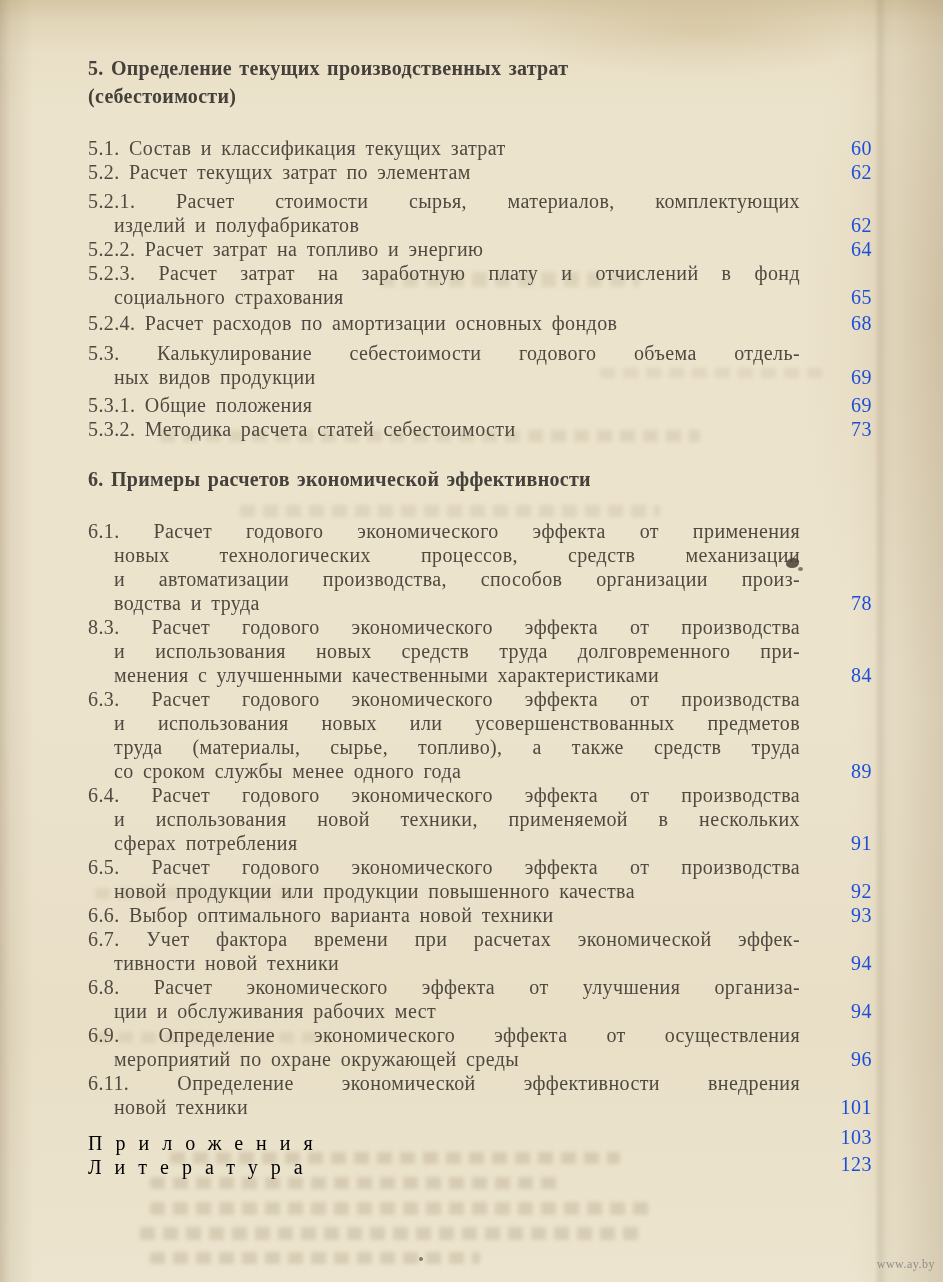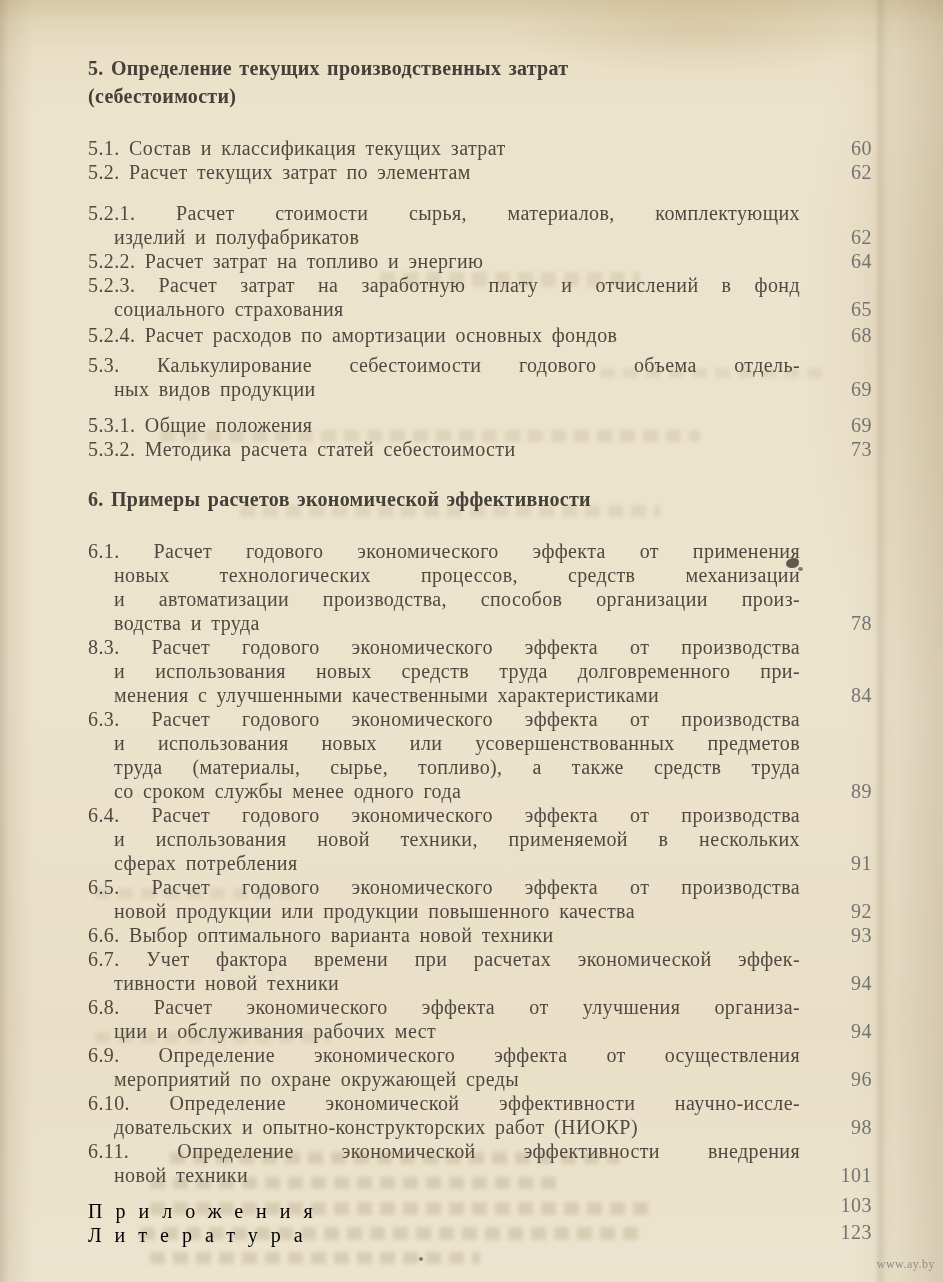--- a/index.html
+++ b/index.html
@@ -23,27 +23,27 @@
   }
   .sec2{margin-top:24px;}
   .sec2 .heading{}
   .entry{position:relative;margin:0;}
   .etext{margin-right:72px;font-size:20px;line-height:24px;word-spacing:4px;letter-spacing:.4px;}
   .line{text-align:justify;}
   .line.fill{text-align-last:justify;}
   .line.cont{padding-left:26px;}
   .pg{
     position:absolute;right:0;bottom:0;width:64px;text-align:right;
-    font-size:20px;line-height:24px;color:#737373;letter-spacing:.5px;
+    font-size:20px;line-height:24px;color:#1d4ed8;letter-spacing:.5px;
   }
   
-  [data-section="0"] .entry:nth-child(3){margin-top:17px;}
+  [data-section="0"] .entry:nth-child(3){margin-top:5px;}
   [data-section="0"] .entry:nth-child(6){margin-top:2px;}
   [data-section="0"] .entry:nth-child(7){margin-top:6px;}
-  [data-section="0"] .entry:nth-child(8){margin-top:12px;}
+  [data-section="0"] .entry:nth-child(8){margin-top:4px;}
   .backmatter{margin-top:12px;}
   .bm-row{position:relative;height:24px;}
   .bm-label{font-size:20px;line-height:24px;letter-spacing:13px;color:#000000;}
   .bm-row .pg{bottom:auto;top:-6px;}
   .bm-row.r2 .pg{top:-3px;font-family:Liberation Serif, serif;}
   
   .ghost{
     position:absolute;border-radius:2px;filter:blur(2.2px);opacity:.42;pointer-events:none;
     background:repeating-linear-gradient(90deg, rgba(150,131,98,.55) 0 15px, rgba(150,131,98,0) 15px 23px);
   }
@@ -213,27 +213,20 @@
         </div>
         <div class="entry">
           <div class="etext">
             <div class="line fill">6.9. Определение экономического эффекта от осуществления</div>
             <div class="line cont">мероприятий по охране окружающей среды</div>
           </div>
           <div class="pg">96</div>
         </div>
         <div class="entry">
           <div class="etext">
-            <div class="line fill">6.10. Определение экономической эффективности научно-иссле-</div>
-            <div class="line cont">довательских и опытно-конструкторских работ (НИОКР)</div>
-          </div>
-          <div class="pg">98</div>
-        </div>
-        <div class="entry">
-          <div class="etext">
             <div class="line fill">6.11. Определение экономической эффективности внедрения</div>
             <div class="line cont">новой техники</div>
           </div>
           <div class="pg">101</div>
         </div>
       </div>
   </section>
   <div class="backmatter">
       <div class="bm-row"><span class="bm-label">Приложения</span><div class="pg">103</div></div>
       <div class="bm-row r2"><span class="bm-label">Литература</span><div class="pg">123</div></div>

